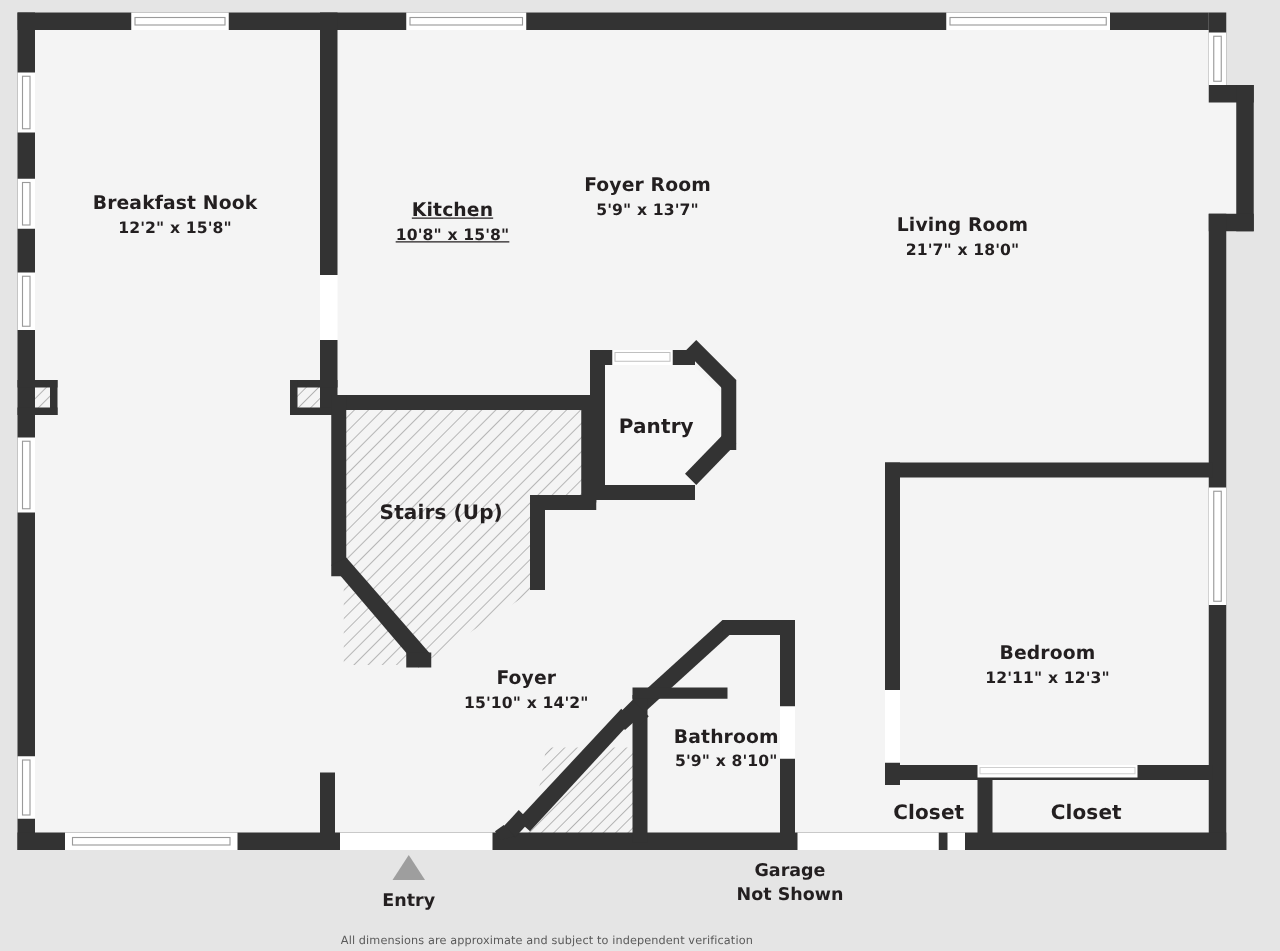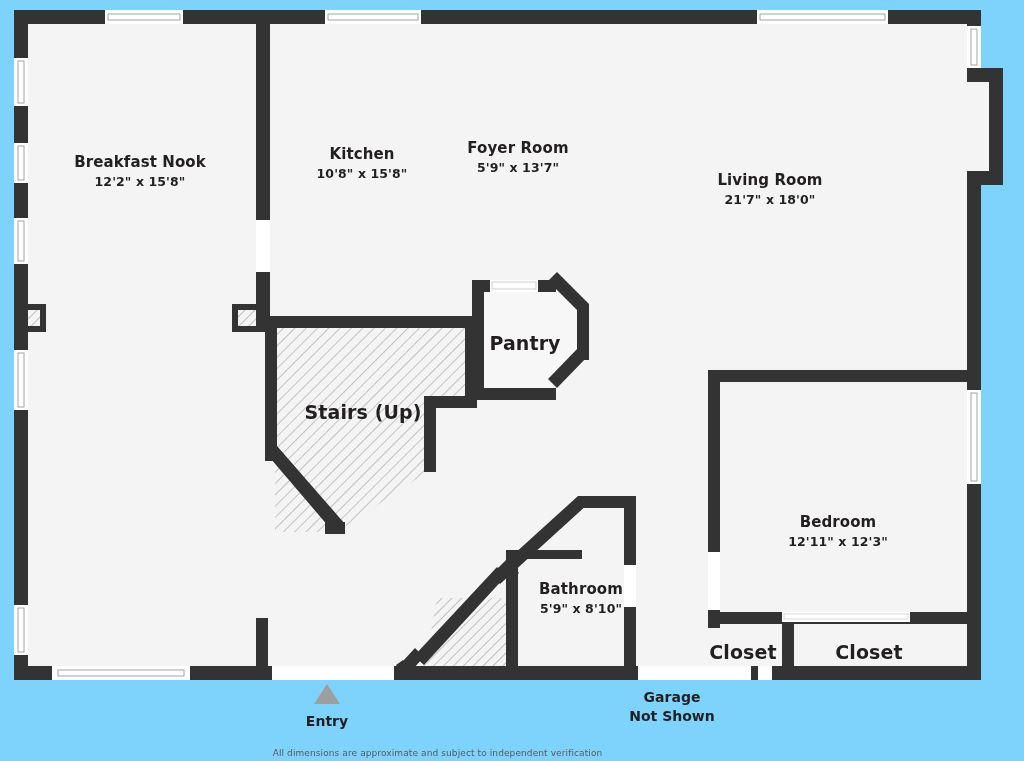--- a/index.html
+++ b/index.html
@@ -11,21 +11,21 @@
   body {
     width: 1024px;
     height: 761px;
     overflow: hidden;
     font-family: "DejaVu Sans", "Liberation Sans", sans-serif;
   }
   #plan-root {
     position: relative;
     width: 1024px;
     height: 761px;
-    background: #7dd3fc;
+    background: #e5e5e5;
   }
   svg.floorplan {
     position: absolute;
     top: 0;
     left: 0;
     width: 1024px;
     height: 761px;
     display: block;
   }
   .room-label {
@@ -44,21 +44,21 @@
     letter-spacing: 0.1px;
   }
   .room-label .rdim {
     display: block;
     font-size: 12.5px;
     font-weight: bold;
     margin-top: 3px;
     letter-spacing: 0.1px;
   }
   .room-label.small .rname {
-    font-size: 19px;
+    font-size: 16px;
   }
   .disclaimer {
     position: absolute;
     left: 0;
     width: 875px;
     text-align: center;
     font-size: 9px;
     color: #5a5a5a;
     letter-spacing: 0.1px;
   }
@@ -266,44 +266,48 @@
 
     <polygon points="327,684 340,704 314,704" fill="#9e9e9e"></polygon>
 
   </svg>
 
   <div class="room-label" style="left:140px; top:154px;">
     <span class="rname">Breakfast Nook</span>
     <span class="rdim">12'2" x 15'8"</span>
   </div>
 
-  <div class="room-label" style="left:362px; top:146px;">
+  <div class="room-label" style="left:362px; top:160px;text-decoration:underline;">
     <span class="rname">Kitchen</span>
     <span class="rdim">10'8" x 15'8"</span>
   </div>
 
   <div class="room-label" style="left:518px; top:140px;">
     <span class="rname">Foyer Room</span>
     <span class="rdim">5'9" x 13'7"</span>
   </div>
 
   <div class="room-label" style="left:770px; top:172px;">
     <span class="rname">Living Room</span>
     <span class="rdim">21'7" x 18'0"</span>
   </div>
 
   <div class="room-label small" style="left:525px; top:332px;">
     <span class="rname">Pantry</span>
   </div>
 
-  <div class="room-label small" style="left:363px; top:401px;">
+  <div class="room-label small" style="left:353px; top:401px;">
     <span class="rname">Stairs (Up)</span>
   </div>
 
 
+  <div class="room-label" style="left:421px; top:534px;">
+    <span class="rname">Foyer</span>
+    <span class="rdim">15'10" x 14'2"</span>
+  </div>
 
   <div class="room-label" style="left:581px; top:581px;">
     <span class="rname">Bathroom</span>
     <span class="rdim">5'9" x 8'10"</span>
   </div>
 
   <div class="room-label" style="left:838px; top:477px;margin-top:37px;">
     <span class="rname">Bedroom</span>
     <span class="rdim">12'11" x 12'3"</span>
   </div>
@@ -311,20 +315,20 @@
   <div class="room-label small" style="left:743px; top:641px;">
     <span class="rname">Closet</span>
   </div>
 
   <div class="room-label small" style="left:869px; top:641px;">
     <span class="rname">Closet</span>
   </div>
 
   <div class="entry-label" style="left:327px; top:713px;">Entry</div>
 
-  <div class="garage-label" style="left:672px; top:688px;">
+  <div class="garage-label" style="left:632px; top:688px;">
     <span>Garage</span>
     <span>Not Shown</span>
   </div>
 
   <div class="disclaimer" style="top:748px;">All dimensions are approximate and subject to independent verification</div>
 
 </div>
 
 </body></html>

